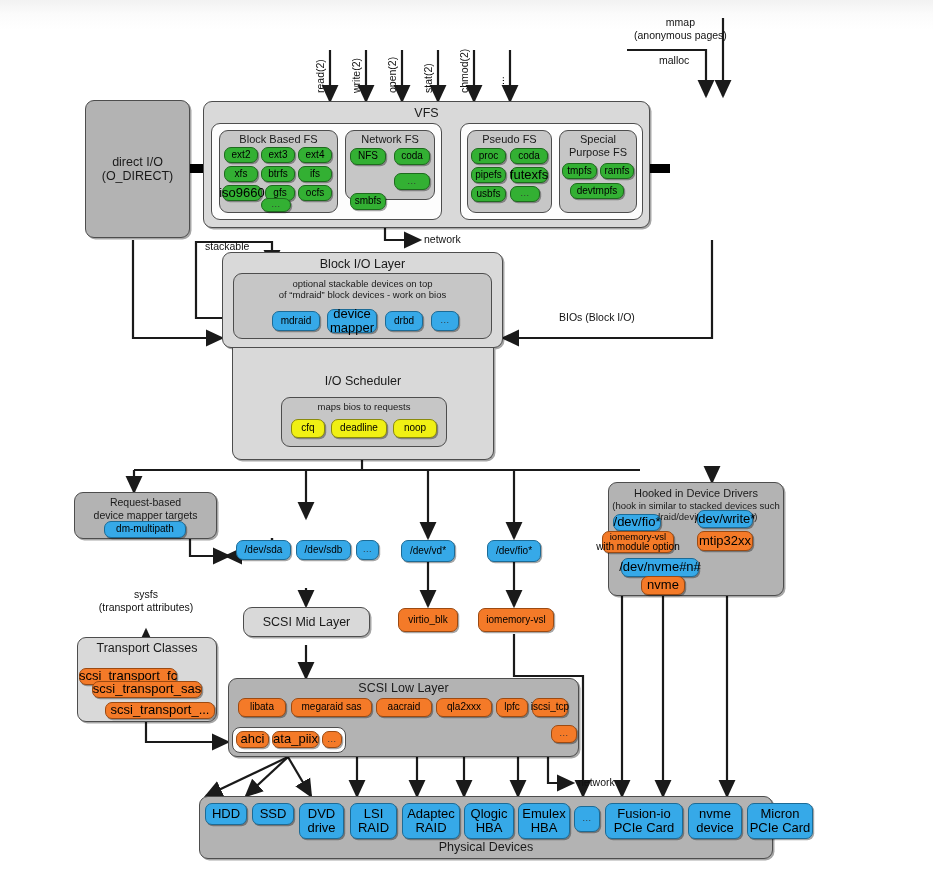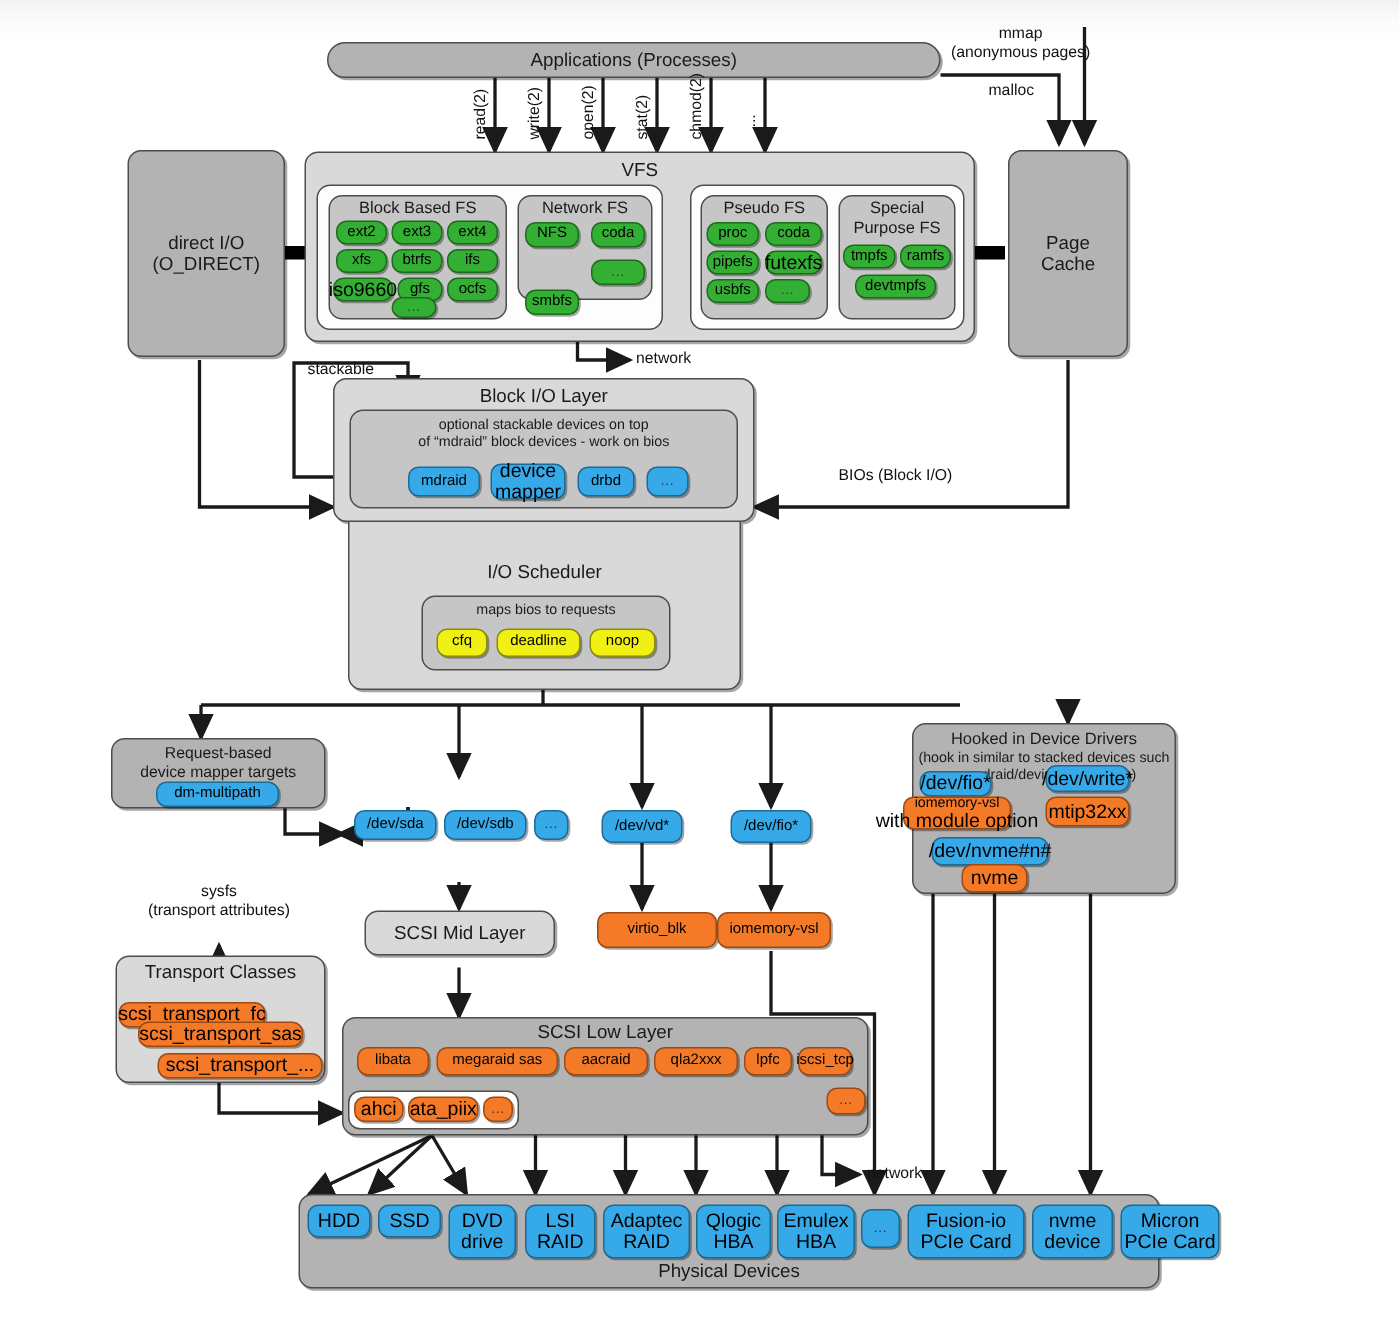--- a/index.html
+++ b/index.html
@@ -63,21 +63,21 @@
     box-shadow: 1.2px 1.2px 0 rgba(0,0,0,0.35);
     white-space: nowrap;
     padding: 0 2px;
   }
   .pill.green  { background: #33b033; border-color: #1d6b1d; }
   .pill.blue   { background: #36a9e8; border-color: #1c6b96; }
   .pill.orange { background: #f47a28; border-color: #9c4a12; }
   .pill.yellow { background: #f0f014; border-color: #8a8a0c; }
   .pill.sm  { font-size: 10px; }
   .pill.xs  { font-size: 13px; }
-  .pill .sub { font-size: 13px; line-height: 1; margin-top: -1px; text-align: right; }
+  .pill .sub { font-size: 10px; line-height: 1; margin-top: -1px; text-align: right; }
   .dots { font-size: 9px; letter-spacing: 0.5px; color:#333; }
 
   
   .lbl {
     position: absolute;
     font-size: 10.5px;
     color: #111;
     white-space: nowrap;
   }
   .lbl.v {
@@ -174,48 +174,40 @@
       <path d="M417,726 L417,796" marker-end="url(#ah)"></path>
       <path d="M464,726 L464,796" marker-end="url(#ah)"></path>
       <path d="M518,726 L518,796" marker-end="url(#ah)"></path>
 
       <path d="M548,726 L548,783 L573,783" marker-end="url(#ah)"></path>
 
       <path d="M262,713 L262,728" marker-end="url(#ah)"></path>
     </g>
   </svg>
 
-  <div class="box" style="left:218px; top:28px; width:409px; height:24px; border-radius:12px; justify-content:center;">
-    <div class="box-title" style="padding-top:0;">Applications (Processes)</div>
-  </div>
 
   <div class="lbl c" style="left:634px; top:16px; text-align:center;">
     <span>mmap</span><br>
     <span>(anonymous pages)</span>
   </div>
   <div class="lbl" style="left:659px; top:54px;">malloc</div>
 
   <div class="lbl v" style="left:314px; top:93px;">read(2)</div>
   <div class="lbl v" style="left:350px; top:93px;">write(2)</div>
   <div class="lbl v" style="left:386px; top:93px;">open(2)</div>
   <div class="lbl v" style="left:422px; top:93px;">stat(2)</div>
   <div class="lbl v" style="left:458px; top:93px;">chmod(2)</div>
   <div class="lbl v" style="left:494px; top:85px;">...</div>
 
   <div class="box" style="left:85px; top:100px; width:105px; height:138px; justify-content:center;">
     <div class="box-title" style="padding-top:0;">
       <span>direct I/O</span><br><span>(O_DIRECT)</span>
     </div>
   </div>
 
-  <div class="box" style="left:672px; top:100px; width:80px; height:138px; justify-content:center;">
-    <div class="box-title" style="padding-top:0;">
-      <span>Page</span><br><span>Cache</span>
-    </div>
-  </div>
 
   <div class="box light" style="left:203px; top:101px; width:447px; height:127px;">
     <div class="box-title">VFS</div>
   </div>
 
   <div class="box white plain" style="left:211px; top:123px; width:231px; height:97px; border-width:1.4px;"></div>
 
   <div class="box white plain" style="left:460px; top:123px; width:183px; height:97px; border-width:1.4px;"></div>
 
   <div class="box mid plain" style="left:219px; top:130px; width:119px; height:83px;">
@@ -311,21 +303,21 @@
   </div>
 
   <div class="box light" style="left:77px; top:637px; width:140px; height:85px;">
     <div class="box-title" style="padding-top:3px;">Transport Classes</div>
   </div>
   <div class="pill orange xs" style="left:79px; top:668px; width:98px; height:17px;">scsi_transport_fc</div>
   <div class="pill orange xs" style="left:92px; top:681px; width:110px; height:17px;">scsi_transport_sas</div>
   <div class="pill orange xs" style="left:105px; top:702px; width:110px; height:17px;">scsi_transport_...</div>
 
   <div class="pill blue sm" style="left:401px; top:540px; width:54px; height:22px;">/dev/vd*</div>
-  <div class="pill orange sm" style="left:398px; top:608px; width:80px; height:24px;">virtio_blk</div>
+  <div class="pill orange sm" style="left:398px; top:608px; width:60px; height:24px;">virtio_blk</div>
 
   <div class="pill blue sm" style="left:487px; top:540px; width:54px; height:22px;">/dev/fio*</div>
   <div class="pill orange sm" style="left:478px; top:608px; width:76px; height:24px;">iomemory-vsl</div>
 
   <div class="box" style="left:608px; top:482px; width:176px; height:114px;">
     <div class="box-title sm" style="padding-top:4px; font-weight:normal;">Hooked in Device Drivers</div>
     <div class="box-sub">
       <span>(hook in similar to stacked devices such</span><br>
       <span>as mdraid/device mapper do)</span>
     </div>

